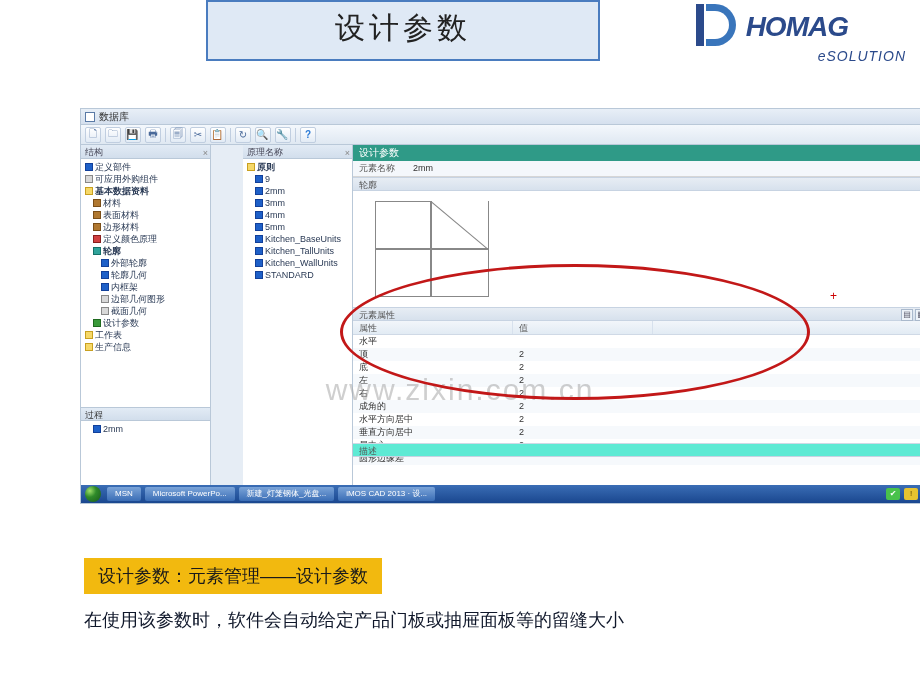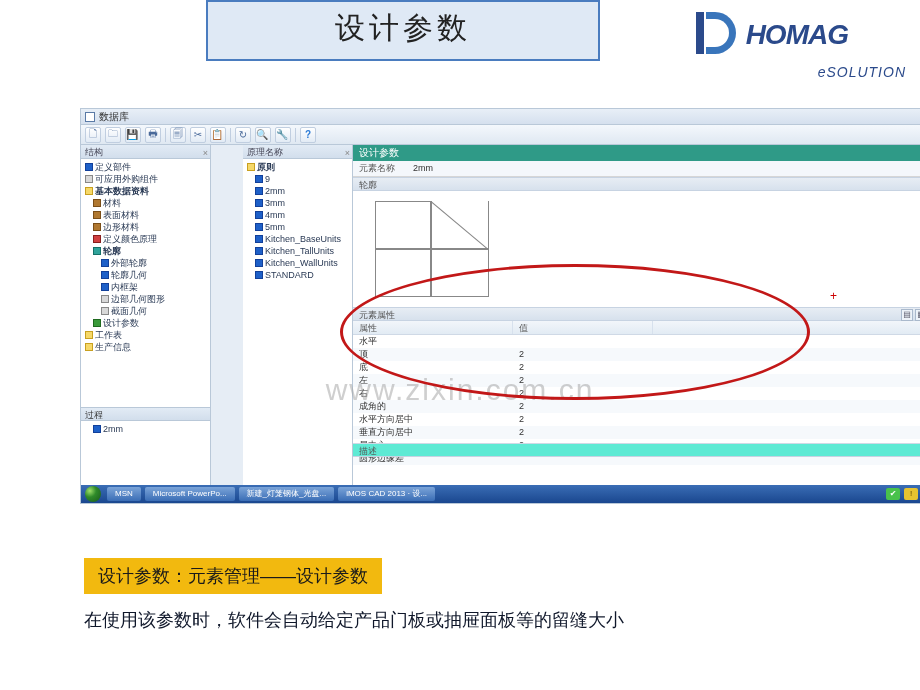--- a/index.html
+++ b/index.html
@@ -1,21 +1,21 @@
 <!DOCTYPE html>
 <html><head>
 <meta charset="utf-8">
 <style>
   * { box-sizing: border-box; margin: 0; padding: 0; }
   body { width: 920px; height: 690px; background: #fff; font-family: "Microsoft YaHei", SimSun, sans-serif; font-size: 11px; position: relative; overflow: hidden; }
 
   
   .slide-header { display: flex; justify-content: space-between; align-items: flex-start; padding: 0 14px 0 206px; }
   .title-box { width: 394px; border: 2px solid #4a7cbf; background: #dfe9f5; text-align: center; padding: 6px 0 10px; font-size: 30px; color: #222; letter-spacing: 4px; }
-  .brand { display: flex; flex-direction: column; align-items: flex-start; padding-top: 10px; gap: 8px; }
+  .brand { display: flex; flex-direction: column; align-items: flex-start; padding-top: 2px; }
   .brand-row { display: flex; align-items: center; gap: 6px; }
   .brand-mark { width: 46px; height: 50px; position: relative; }
   .brand-mark .bar-l { position: absolute; left: 2px; top: 2px; width: 8px; height: 42px; background: #2b4a8b; }
   .brand-mark .c { position: absolute; left: 12px; top: 2px; width: 30px; height: 42px; border: 7px solid #3975bb; border-left: none; border-radius: 0 22px 22px 0; }
   .brand-text { font-size: 28px; font-weight: 800; font-style: italic; color: #2b4a8b; letter-spacing: -1px; }
   .brand-sub { font-size: 14px; color: #2b4a8b; font-style: italic; letter-spacing: 1px; margin-left: 124px; margin-top: -4px; }
 
   
   .app { position: absolute; left: 80px; top: 108px; width: 880px; height: 396px; border: 1px solid #b9c8d8; background: #e6edf5; font-size: 10px; color: #333; }
   .app-titlebar { height: 16px; background: linear-gradient(#e8eff7,#d5e0ee); border-bottom: 1px solid #b9c8d8; display: flex; align-items: center; padding: 0 4px; gap: 4px; }

